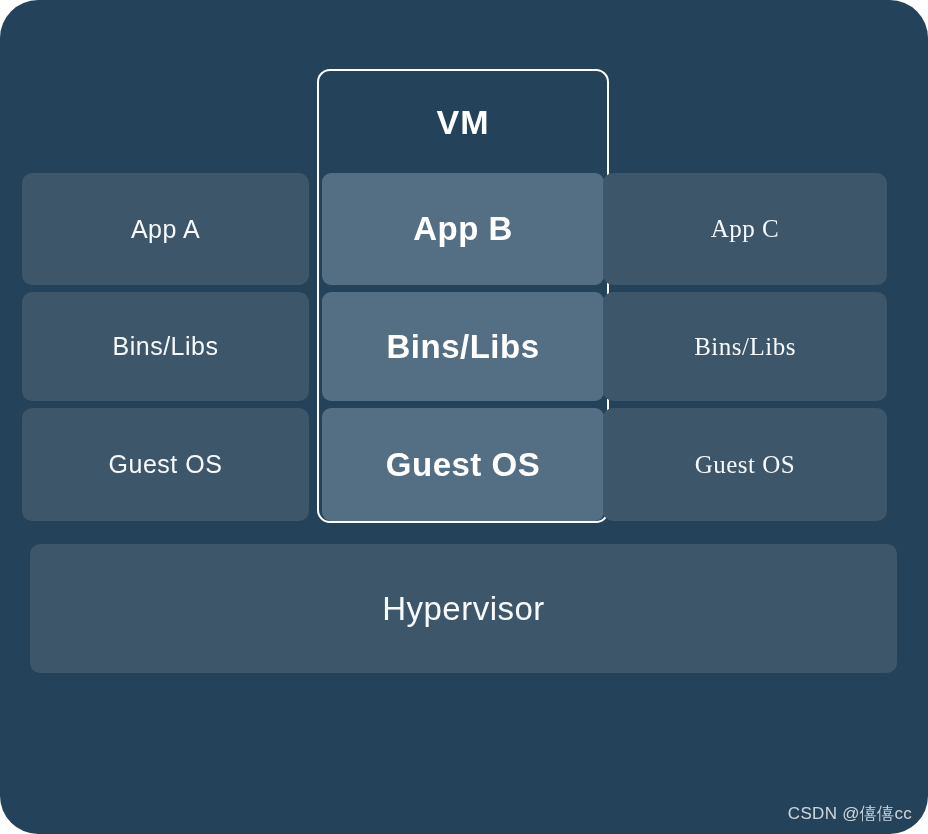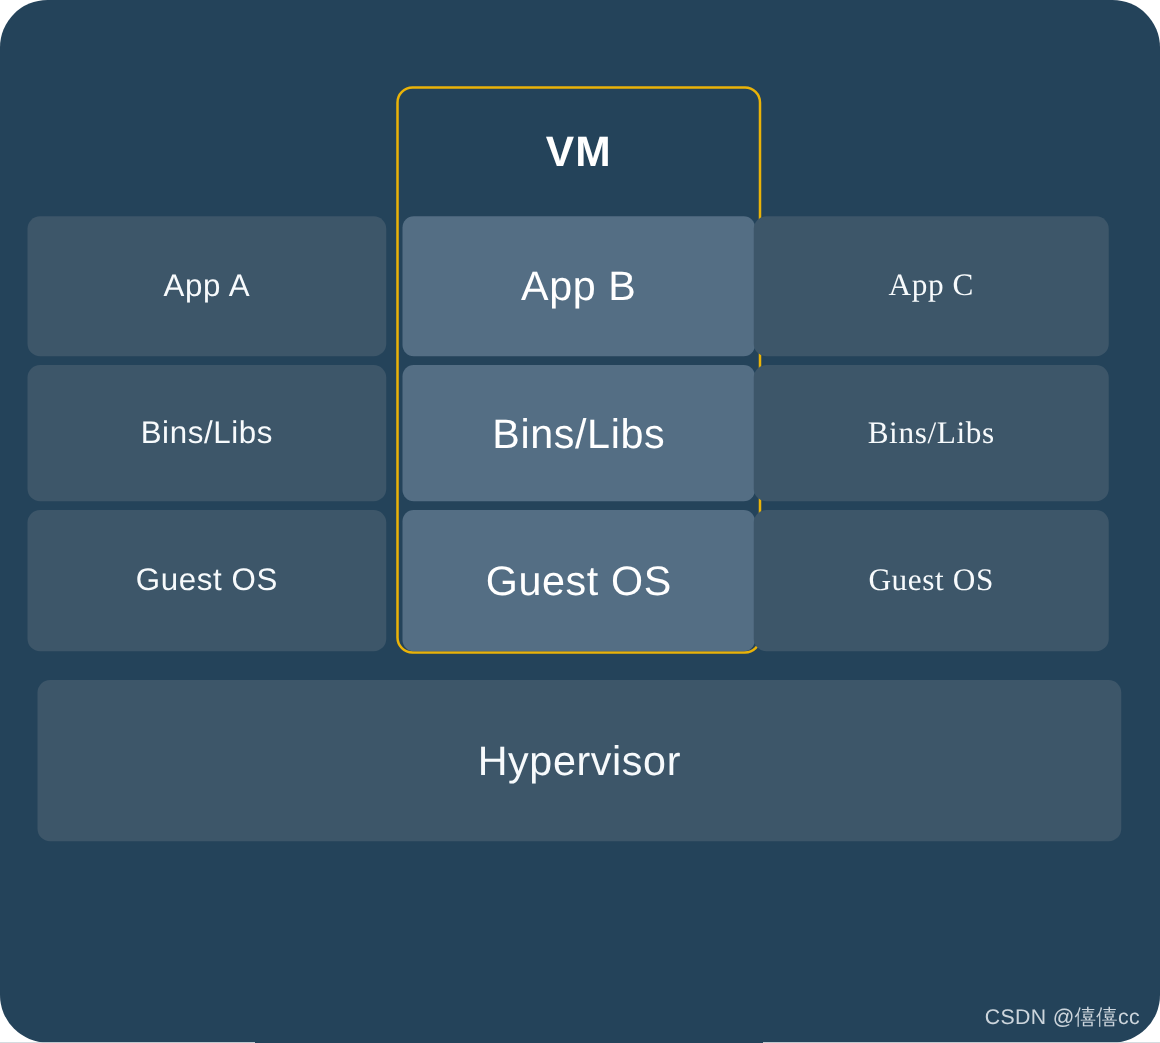--- a/index.html
+++ b/index.html
@@ -40,21 +40,21 @@
   .col-right { left: 603px; width: 284px; font-family: Liberation Serif, serif; }
   .row-app  { top: 173px; height: 112px; }
   .row-bins { top: 292px; height: 109px; }
   .row-os   { top: 408px; height: 113px; }
 
   
   .vm-box {
     position: absolute;
     left: 317px; top: 69px;
     width: 292px; height: 454px;
-    border: 2px solid #eab308;
+    border: 2px solid #ffffff;
     border-radius: 13px;
     box-sizing: border-box;
     background: transparent;
   }
   .vm-title {
     position: absolute;
     left: 0; right: 0; top: 0;
     height: 102px;
     display: flex;
     align-items: center;
@@ -63,21 +63,21 @@
     font-weight: 700;
     font-size: 34px;
     letter-spacing: 1px;
   }
   .vm-cell {
     position: absolute;
     left: 3px; right: 3px;
     background: #546e84;
     border-radius: 9px;
     color: #ffffff;
-    font-weight: 400;
+    font-weight: 700;
     display: flex;
     align-items: center;
     justify-content: center;
     font-size: 33px;
     letter-spacing: 0.5px;
     white-space: nowrap;
   }
   .vm-row-app  { top: 102px; height: 112px; }
   .vm-row-bins { top: 221px; height: 109px; }
   .vm-row-os   { top: 337px; height: 113px; }

